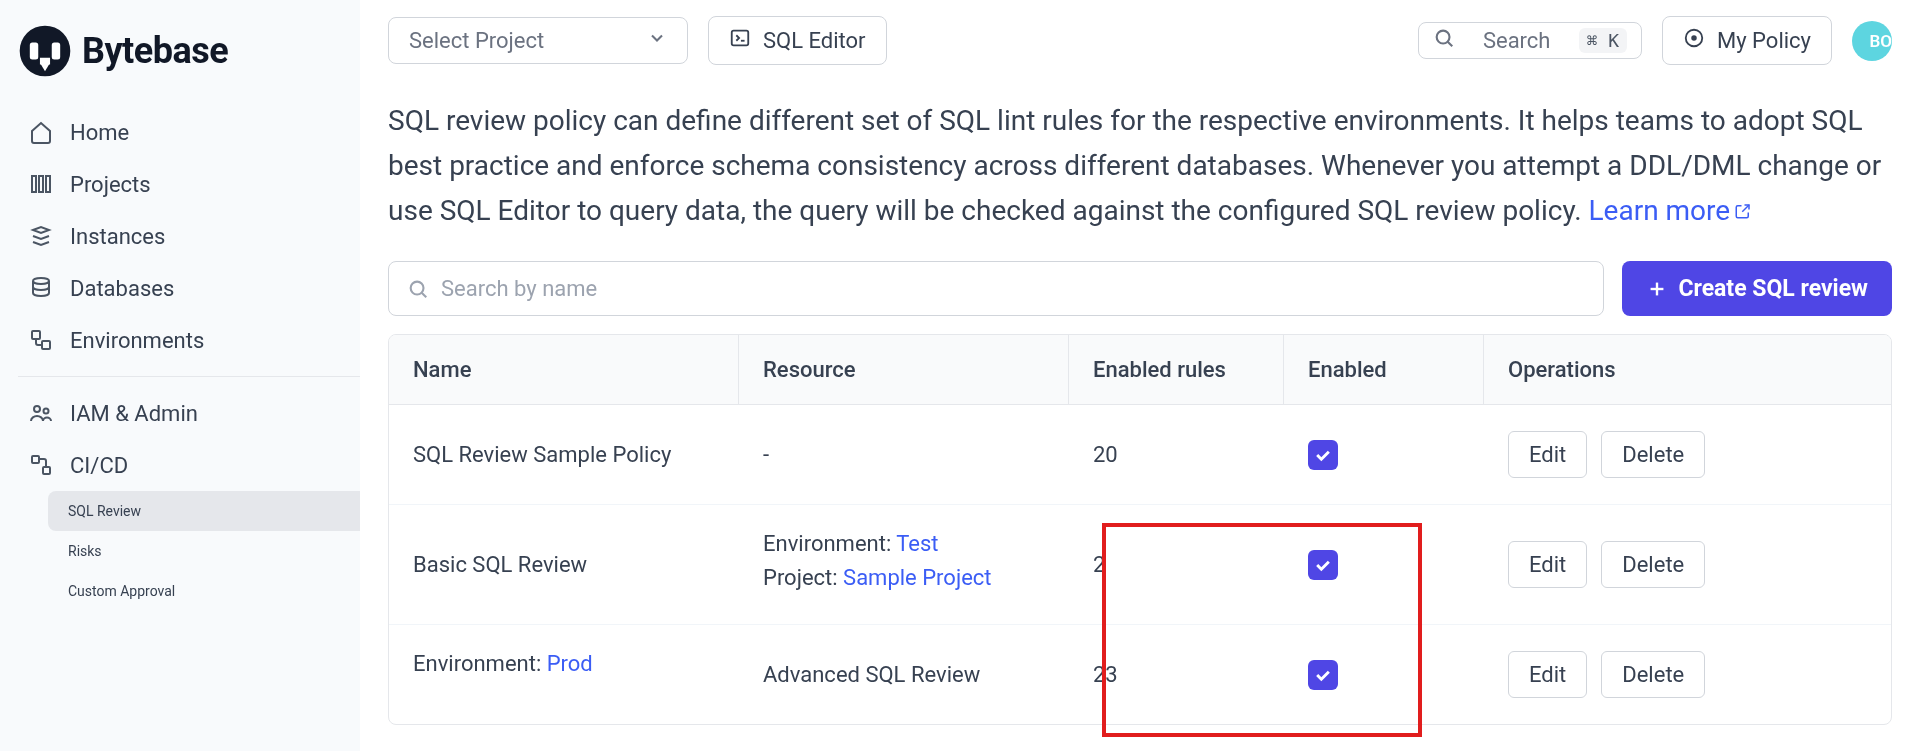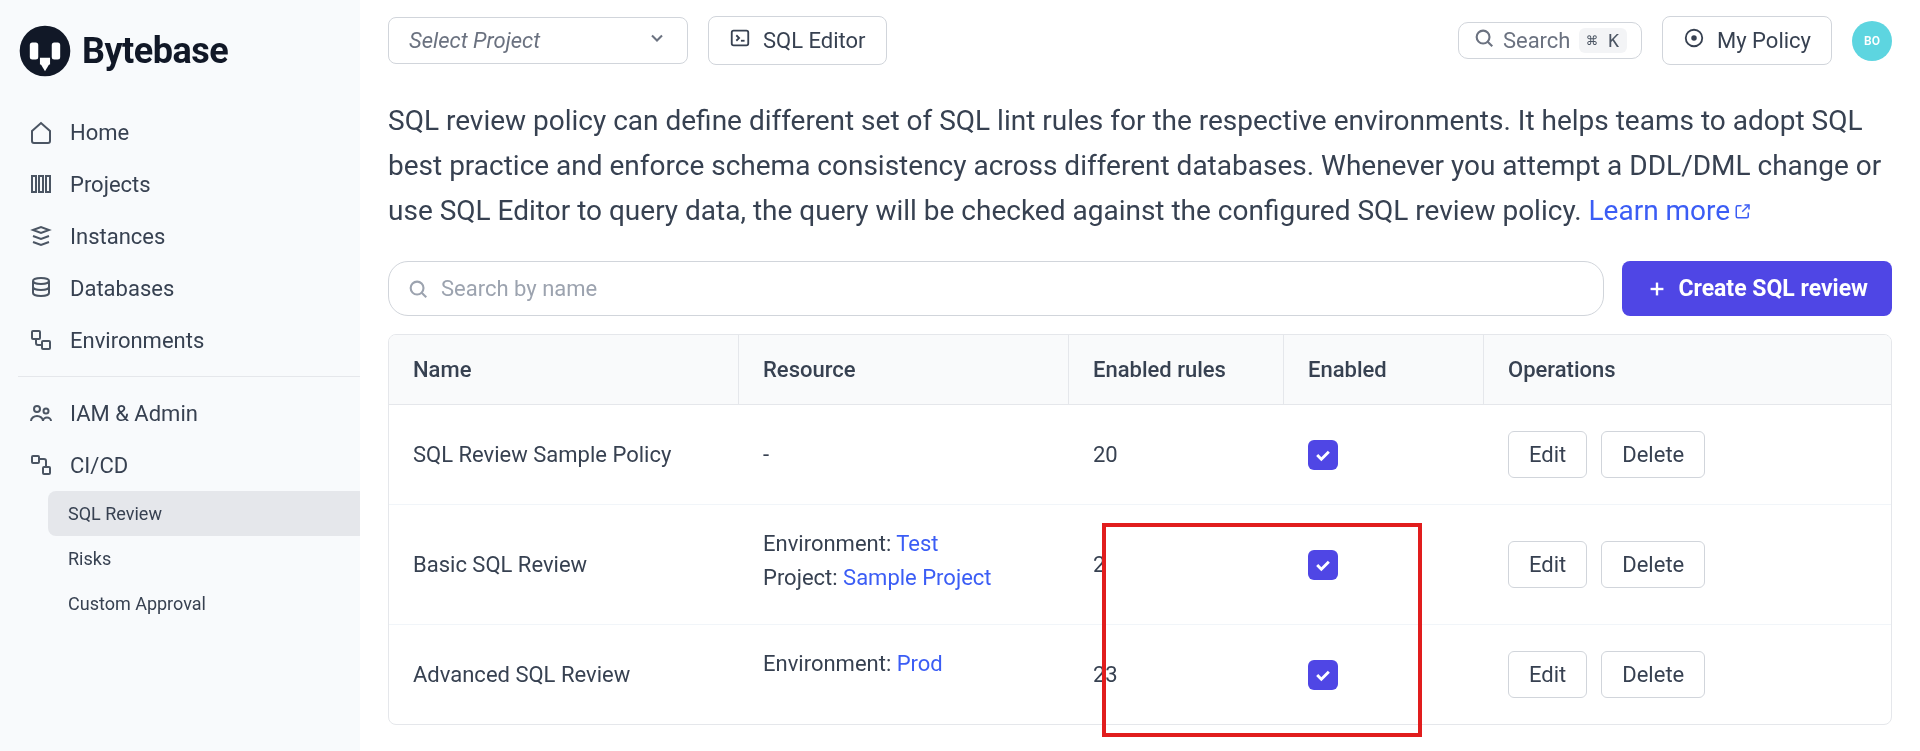--- a/index.html
+++ b/index.html
@@ -52,21 +52,21 @@
   }
   .nav-divider {
     height: 1px;
     background: #e5e7eb;
     margin: 10px 4px;
   }
   .sub-nav {
     padding-left: 34px;
   }
   .sub-nav .nav-item {
-    font-size: 18px;
+    font-size: 14px;
     padding: 12px 20px;
   }
   .sub-active {
     background: #e5e7eb !important;
   }
   .icon { width: 26px; height: 26px; display: inline-flex; align-items:center; justify-content:center; color:#4b5563; flex-shrink:0;}
   .main {
     position: absolute;
     left: 360px; right: 0; top: 0; bottom: 0;
     background: #ffffff;
@@ -82,41 +82,41 @@
     align-items: center;
     gap: 12px;
     border: 1.5px solid #d1d5db;
     border-radius: 8px;
     padding: 10px 20px;
     font-size: 22px;
     color: #374151;
     cursor: pointer;
     background: #ffffff;
   }
-  .select-project { width: 300px; justify-content: space-between; color: #6b7280; font-style: italic; }
+  .select-project { width: 300px; justify-content: space-between; color: #6b7280; }
   .flex-spacer { flex: 1; }
-  .search-box { color: #6b7280; padding: 4px 14px; gap:8px;border-radius:10px;}
+  .search-box { color: #6b7280; padding: 4px 14px; gap:28px;}
   .kbd {
     font-family: ui-monospace, monospace;
     background: #f3f4f6;
     border-radius: 6px;
     padding: 2px 8px;
     font-size: 18px;
     color: #4b5563;
   }
   .avatar {
     width: 40px; height: 40px;
     border-radius: 50%;
     background: #5dd5e0;
     color: #ffffff;
     display: flex;
     align-items: center;
-    justify-content: center;
+    justify-content: flex-end;
     font-weight: 600;
-    font-size: 12px;
+    font-size: 17px;
   }
   .content {
     padding: 18px 28px;
   }
   .desc {
     font-size: 28px;
     line-height: 1.6;
     color: #374151;
     margin-bottom: 28px;
   }
@@ -127,21 +127,21 @@
     gap: 4px;
   }
   .toolbar-row {
     display: flex;
     gap: 18px;
     margin-bottom: 18px;
   }
   .search-name {
     flex: 1;
     border: 1.5px solid #d1d5db;
-    border-radius: 20px;
+    border-radius: 8px;
     display: flex;
     align-items: center;
     padding: 12px 18px;
     gap: 12px;
     color: #9ca3af;
     font-size: 22px;
   }
   .create-btn {
     background: #4f46e5;
     color: #ffffff;
@@ -451,26 +451,26 @@
         </div>
         <div class="td">
           <div class="op-btns">
             <div class="op-btn">Edit</div>
             <div class="op-btn">Delete</div>
           </div>
         </div>
       </div>
 
       <div class="trow">
-        <div class="td">Advanced SQL Review</div>
         <div class="td resource">
           <div class="resource-line">
             <span>Environment: </span><span class="link">Prod</span>
           </div>
         </div>
+        <div class="td">Advanced SQL Review</div>
         <div class="td">23</div>
         <div class="td">
           <div class="checkbox">
             <svg width="20" height="20" viewBox="0 0 24 24" fill="none" stroke="#ffffff" stroke-width="3.5">
                 <polyline points="5 12 10 17 19 8"></polyline>
               </svg>
           </div>
         </div>
         <div class="td">
           <div class="op-btns">

